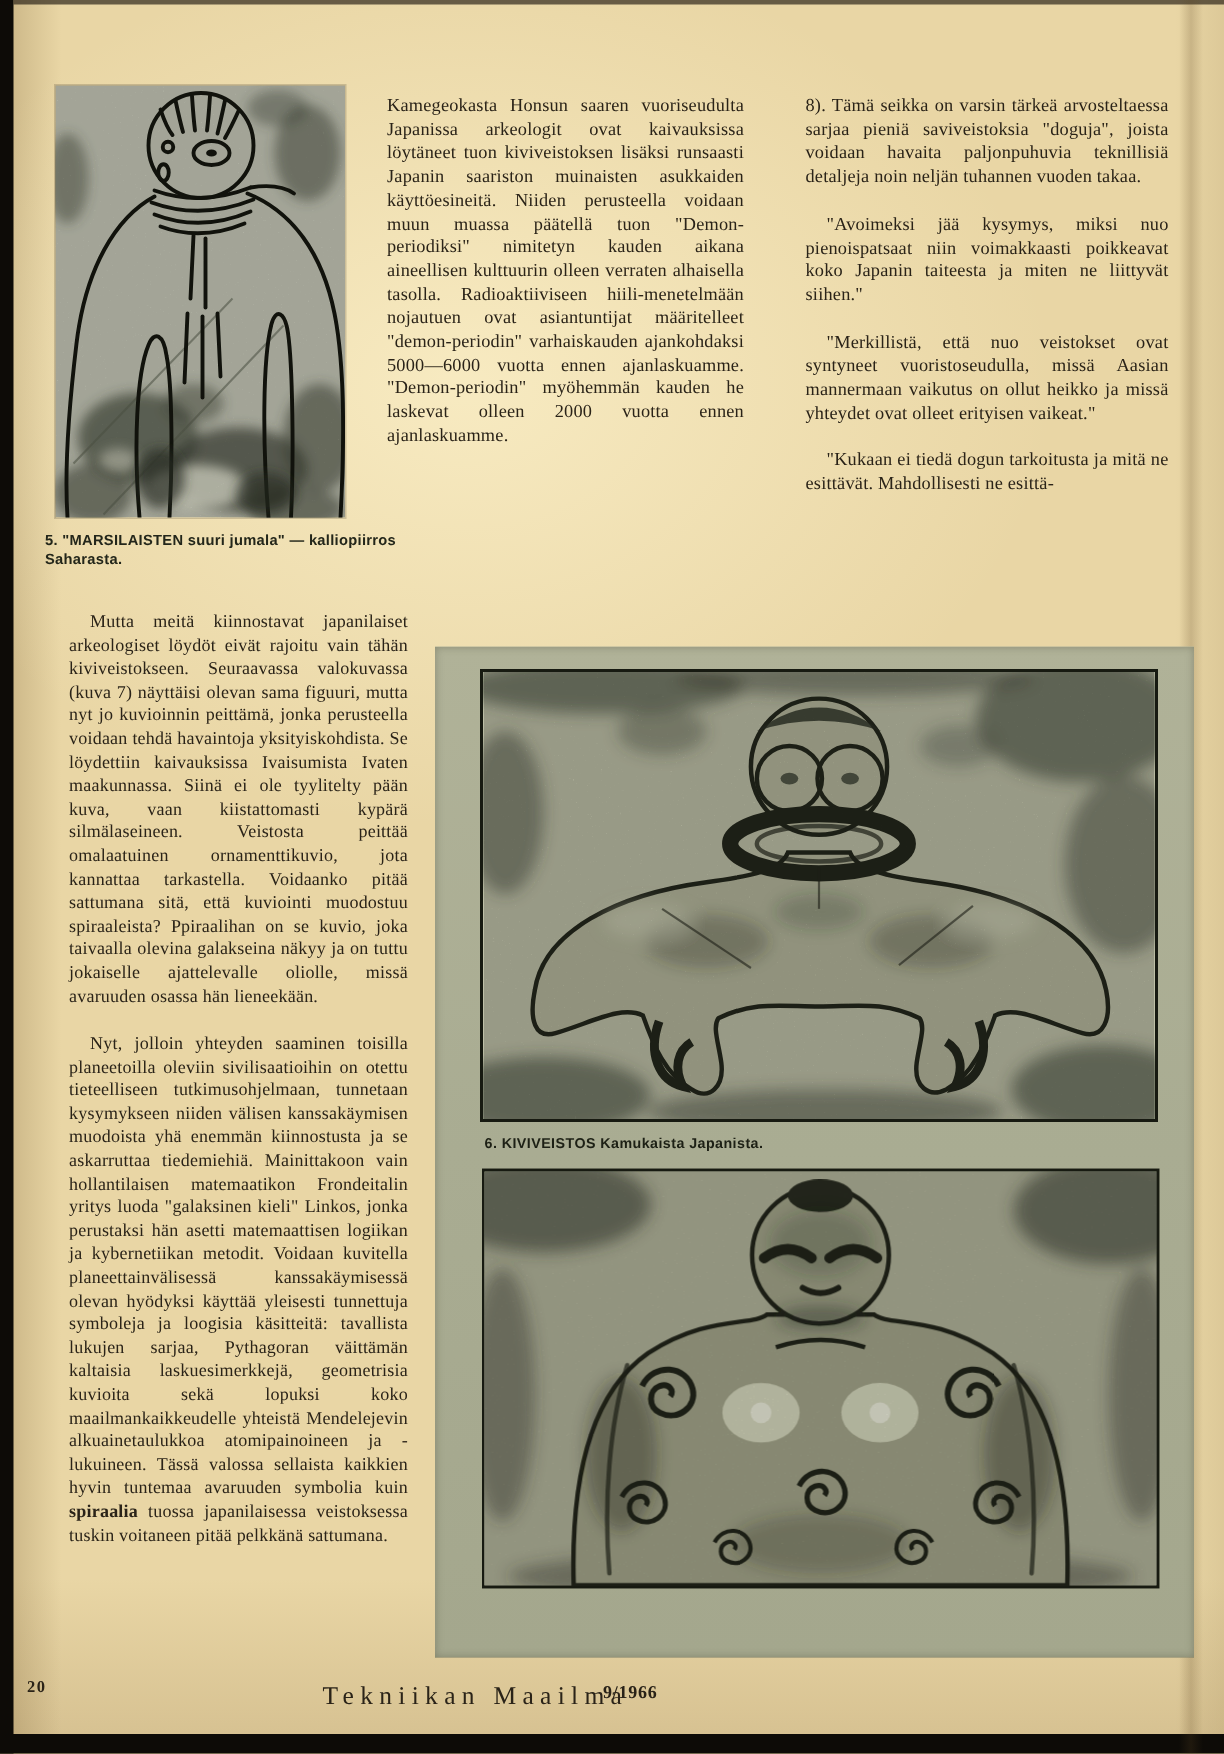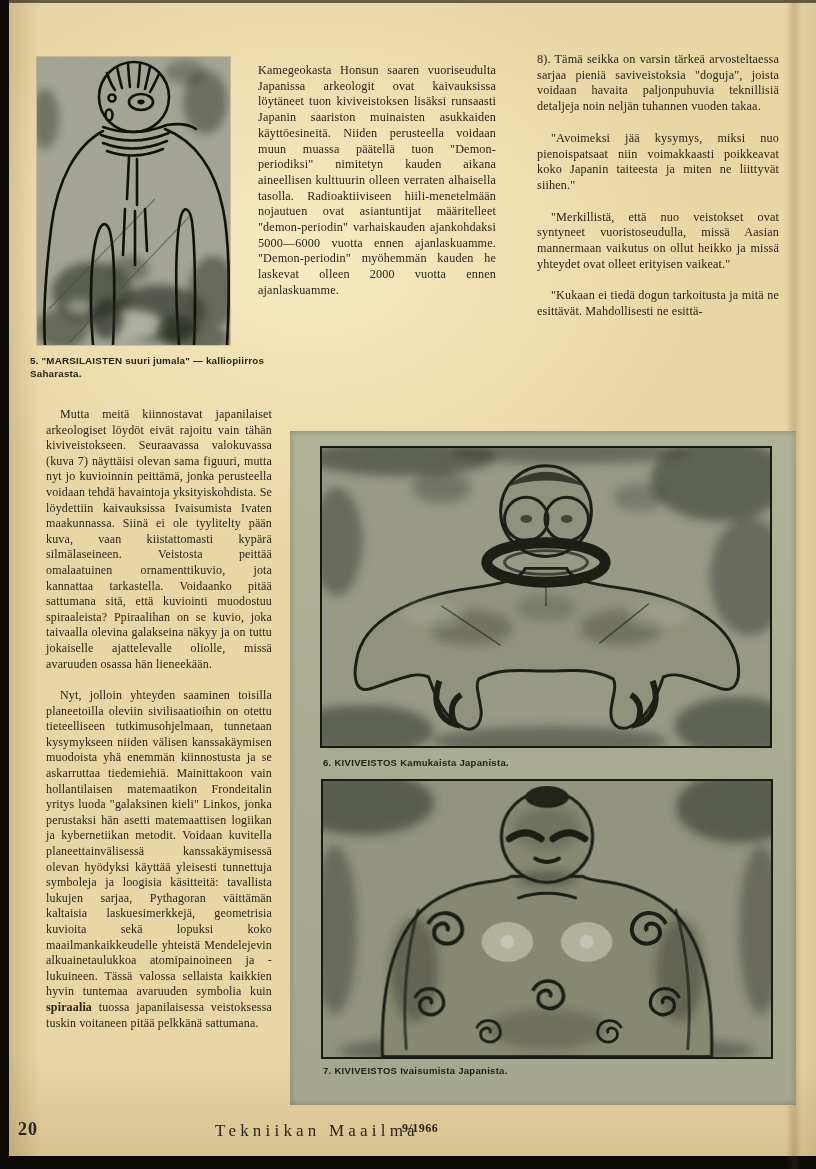--- a/index.html
+++ b/index.html
@@ -20,40 +20,40 @@
   .edge-bottom{left:0;top:1156px;width:816px;height:13px;background:#0d0b07;}
   .edge-top{left:9px;top:0;width:807px;height:3px;background:rgba(32,25,15,.65);}
   .page-curl{left:786px;top:0;width:16px;height:1169px;
     background:linear-gradient(90deg, rgba(0,0,0,0) 0%, rgba(96,72,36,.22) 50%, rgba(0,0,0,0) 100%);}
   
   .bodytext{font-size:12.2px;line-height:15.7px;text-align:justify;letter-spacing:.15px;
     overflow-wrap:break-word;}
   .bodytext p{margin:16px;text-indent:14px;}
   .bodytext p.noindent{text-indent:0;}
   .col-mid{left:242px;top:47px;width:270px;}
-  .col-right{left:521px;top:36px;width:274px;}
+  .col-right{left:521px;top:47px;width:274px;}
   .col-left{left:30px;top:391px;width:258px;font-size:12px;line-height:15.6px;}
   
   .fig5{left:37px;top:57px;width:193px;height:288px;box-shadow:0 0 0 1px rgba(90,80,60,.25);}
   .fig5 svg{display:block;}
   .caption{font-family:"Liberation Sans","DejaVu Sans",sans-serif;font-weight:bold;
     color:#23261a;}
   .fig5cap{left:30px;top:355px;width:250px;font-size:9.8px;line-height:12.5px;letter-spacing:.2px;}
   
   .panel{left:290px;top:431px;width:506px;height:674px;
     background:linear-gradient(180deg,#b0b298 0%,#a9ac92 50%,#a4a78d 100%);
     box-shadow:inset 0 0 6px rgba(60,60,40,.35);}
   .photo{box-sizing:border-box;border:2px solid #171a11;background:#bfc1a8;}
   .photo6{left:30px;top:15px;width:452px;height:302px;}
   .photo7{left:31px;top:348px;width:452px;height:280px;}
   .photocap{font-size:9.5px;line-height:12px;letter-spacing:.3px;color:#1d2015;}
   .cap6{left:33px;top:326px;width:440px;}
   .cap7{left:33px;top:634px;width:440px;}
   
-  .footer-num{left:18px;top:1119px;font-size:18px;font-weight:bold;letter-spacing:1px;}
+  .footer-num{left:18px;top:1119px;font-size:11px;font-weight:bold;letter-spacing:1px;}
   .footer-title{left:215px;top:1121px;font-size:17px;font-weight:normal;letter-spacing:4.2px;}
   .footer-issue{left:402px;top:1121px;font-size:12px;font-weight:bold;letter-spacing:.5px;}
 </style>
 </head>
 <body>
 
 <div class="abs edge-left"></div>
 <div class="abs edge-bottom"></div>
 <div class="abs edge-top"></div>
 <div class="abs page-curl"></div>
@@ -246,18 +246,17 @@
           <use href="#spiral7" transform="translate(346,222) scale(-.85,.85)"></use>
           <use href="#spiral7" transform="translate(226,215) scale(.9)"></use>
           <use href="#spiral7" transform="translate(166,252) scale(.7)"></use>
           <use href="#spiral7" transform="translate(290,252) scale(-.7,.7)"></use>
           <path d="M 196 118 Q 226 108 256 118" stroke-width="3"></path>
         </g>
       </g>
       <rect width="452" height="278" filter="url(#g7)" opacity=".2"></rect>
     </svg>
   </div>
-  <div class="abs caption photocap cap7">7. KIVIVEISTOS Ivaisumista Japanista.</div>
 </div>
 
 <div class="abs footer-num">20</div>
 <div class="abs footer-title">Tekniikan Maailma</div>
 <div class="abs footer-issue">9/1966</div>
 
 </body></html>

